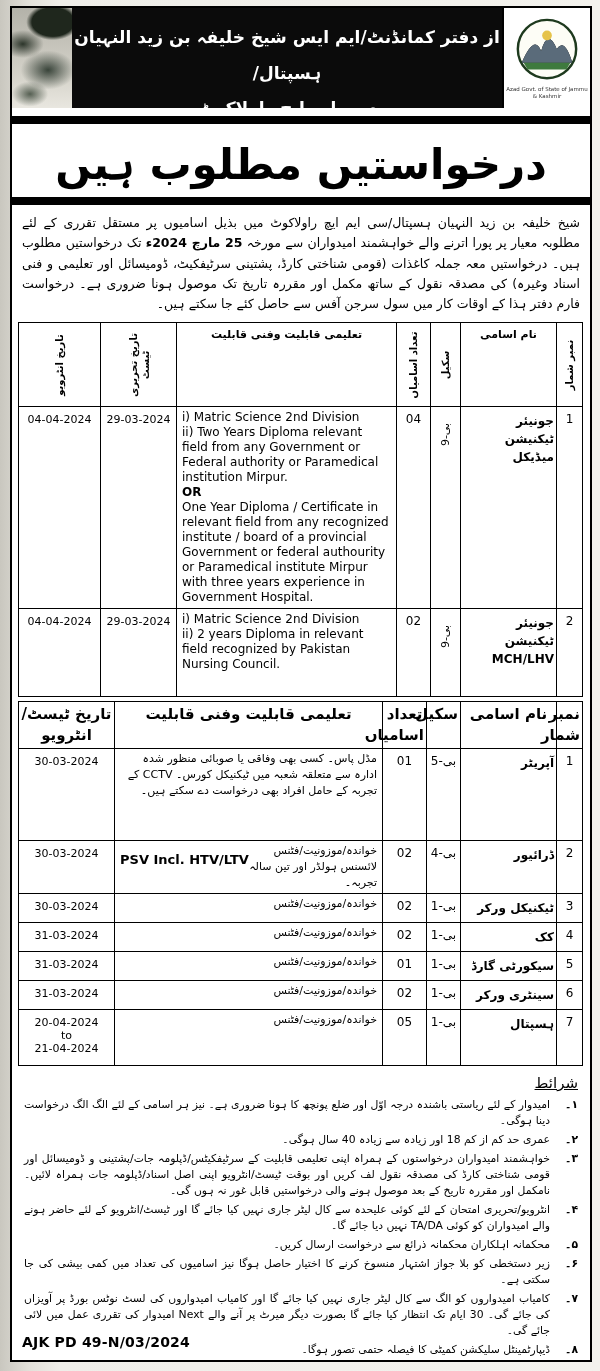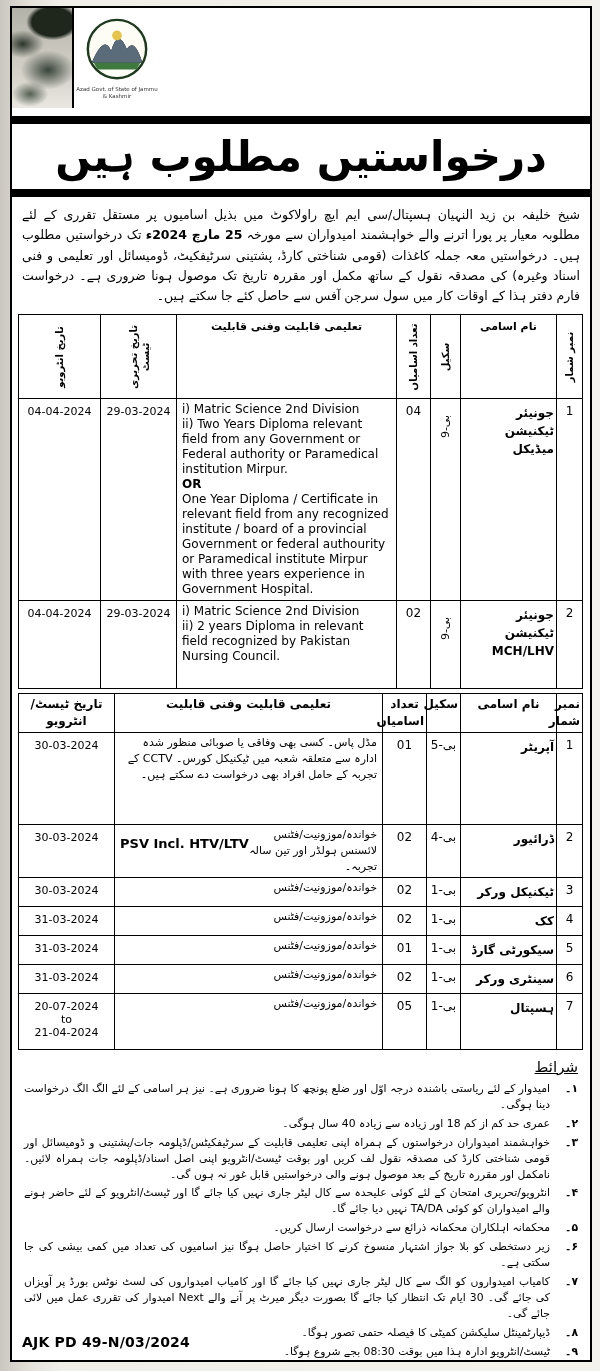--- a/index.html
+++ b/index.html
@@ -30,21 +30,21 @@
   }
   .logo-box {
     width:88px; flex-shrink:0; background:#fff; border-left:2px solid #000;
     display:flex; flex-direction:column; align-items:center; justify-content:center; padding:2px;
   }
   .logo-caption { font-size:5.5px; text-align:center; color:#333; line-height:1.2; }
   
   .banner { margin-top:8px; flex-shrink:0; }
   .banner-text {
     border-top:8px solid #000; border-bottom:8px solid #000;
-    text-align:center; font-size:42px; font-weight:bold; padding:8px 0 8px;
+    text-align:center; font-size:42px; font-weight:bold; padding:16px 0 8px;
   }
   
   .intro {
     padding:8px 10px 4px; font-size:12.5px; line-height:1.62;
     direction:rtl; text-align:justify; flex-shrink:0;
   }
   .intro b { font-weight:bold; }
   
   table { border-collapse:collapse; table-layout:fixed; margin:4px 6px 0; width:564px; flex-shrink:0; }
   th, td { border:1.4px solid #000; vertical-align:top; }
@@ -61,39 +61,43 @@
     width:78px; text-align:center; font-size:10px; font-weight:bold; line-height:1.15;
   }
   .hh { text-align:center; font-size:11px; padding:4px 2px; line-height:1.4; }
   .t1 thead tr { height:84px; }
   .t1 .r1 { height:158px; }
   .t1 .r2 { height:88px; }
   .vval span { display:inline-block; transform:rotate(-90deg); white-space:nowrap; margin-top:16px; font-size:11px; }
   .qual1 { direction:ltr; text-align:left; padding:3px 5px; font-size:12px; line-height:1.25; }
   .qual1 .or { font-weight:bold; text-align:left; }
   .t2 thead tr { height:36px; }
-  .t2 .hh { font-size:12px; padding:2px;margin-top:44px; }
+  .t2 .hh { font-size:15px; padding:2px;margin-top:44px; }
   .t2 .rA { height:92px; } .t2 .rB { height:52px; } .t2 .rS { height:24px; } .t2 .rT { height:56px; }
   .qual2 { direction:rtl; text-align:right; padding:2px 5px; font-size:11px; line-height:1.45; }
   .qlatin { float:left; direction:ltr; font-size:13px; font-weight:bold; padding-top:8px; }
   
   .conds { padding:8px 12px 0; direction:rtl; flex-shrink:0; }
   .cond-heading { font-size:15px; font-weight:normal; text-decoration:underline; margin-bottom:5px; }
   .cond-item { display:flex; font-size:10.8px; line-height:1.48; margin-bottom:3px; }
   .cond-num { width:28px; flex-shrink:0; font-weight:bold; }
   .cond-text { flex:1; text-align:justify; }
   .ref { position:absolute; left:10px; bottom:10px; font-weight:bold; font-size:14px; letter-spacing:.2px; }
 </style>
 </head>
 <body>
 
 <div class="ad">
 
   <div class="hdr">
     <div class="foliage"></div>
+    <div class="hdr-title" dir="rtl">
+      <div>از دفتر کمانڈنٹ/ایم ایس شیخ خلیفہ بن زید النہیان ہسپتال/</div>
+      <div>سی ایم ایچ راولاکوٹ</div>
+    </div>
     <div class="logo-box">
       <svg viewBox="0 0 84 72" width="82" height="70">
         <circle cx="42" cy="34" r="30" fill="#fdfdf6" stroke="#1e3a1e" stroke-width="2.5"></circle>
         <path d="M16 48 Q29 18 36 36 Q43 12 52 34 Q60 22 68 48 Z" fill="#57płyn"></path>
         <path d="M16 48 Q29 18 36 36 Q43 12 52 34 Q60 22 68 48 Z" fill="#5a6b7a"></path>
         <circle cx="42" cy="20" r="5" fill="#e6c34a"></circle>
         <path d="M18 48 L66 48 L62 55 L22 55 Z" fill="#3e7a3e"></path>
       </svg>
       <div class="logo-caption">Azad Govt. of State of Jammu &amp; Kashmir</div>
     </div>
@@ -233,21 +237,21 @@
         <td class="c">02</td>
         <td class="qual2"><span>خواندہ/موزونیت/فٹنس</span></td>
         <td class="c date preline">31-03-2024</td>
       </tr>
       <tr class="rT">
         <td class="c">7</td>
         <td class="post">ہسپتال</td>
         <td class="c">بی-1</td>
         <td class="c">05</td>
         <td class="qual2"><span>خواندہ/موزونیت/فٹنس</span></td>
-        <td class="c date preline">20-07-2024
+        <td class="c date preline">20-04-2024
 to
 21-04-2024</td>
       </tr>
     </tbody>
   </table>
 
   <div class="conds">
     <div class="cond-heading">شرائط</div>
 
     <div class="cond-item">

